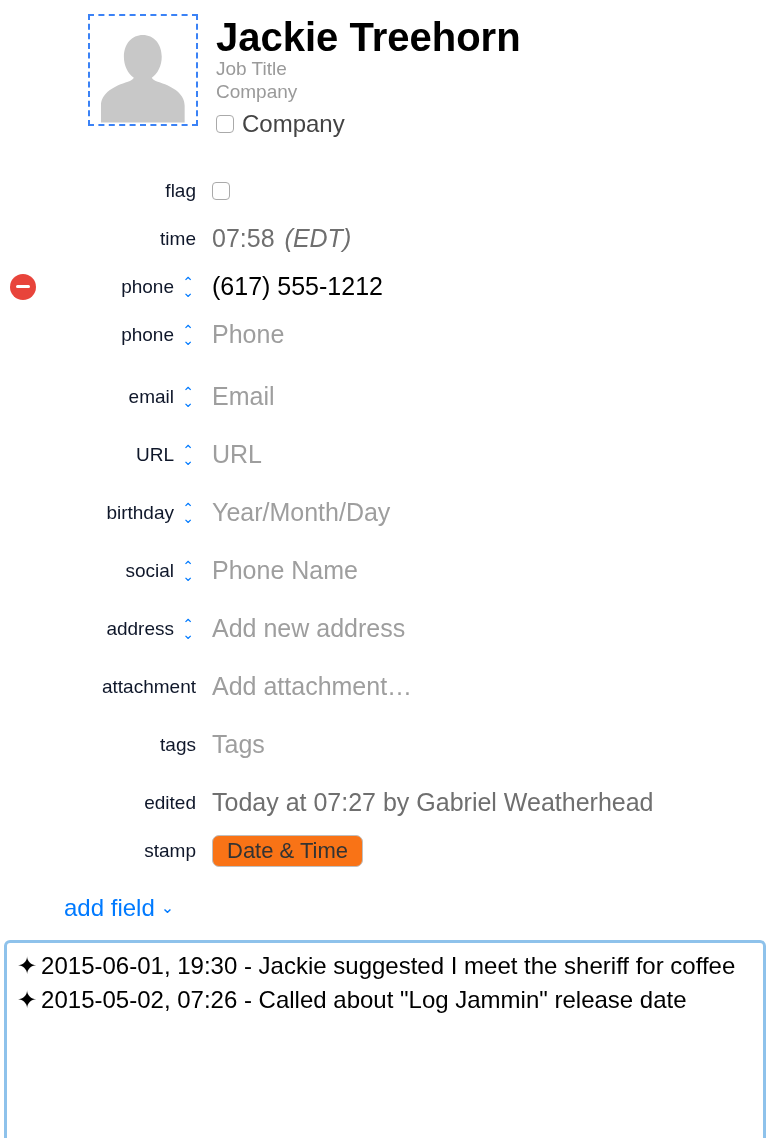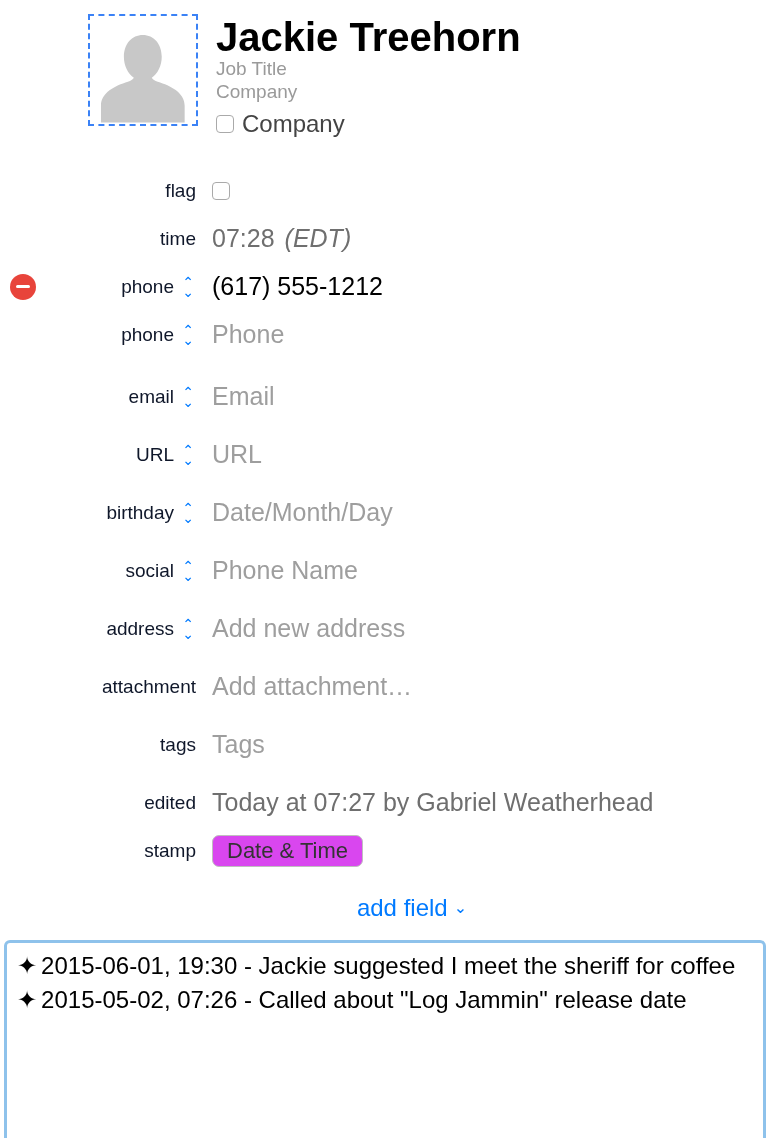--- a/index.html
+++ b/index.html
@@ -78,25 +78,25 @@
     width:26px; height:26px; border-radius:50%; background:#e8443b;
     display:flex; align-items:center; justify-content:center;
   }
   .minus::after { content:""; width:14px; height:3px; background:#fff; border-radius:2px; }
 
   .stamp-btn {
     border:1px solid #bfbfbf;
     border-radius:7px;
     padding:2px 14px;
     font-size:22px;
-    background:#d946ef;
+    background:#f97316;
     color:#333;
   }
 
-  .addfield-row { margin: 22px 0 18px 54px; text-align: center; }
+  .addfield-row { margin: 22px 0 18px 54px; }
   .addfield {
     color:#007aff; font-size:24px;
     display:inline-flex; align-items:center; gap:6px;
   }
   .caret-down { font-size:16px; }
 
   .notes {
     margin: 6px 4px 0 4px;
     border:3px solid #8ec2eb;
     border-radius:6px;
@@ -141,21 +141,21 @@
       <div class="right">
         <div class="chk"></div>
       </div>
     </div>
 
     <div class="row">
       <div class="left">
         <span class="label">time</span>
       </div>
       <div class="right">
-        <span class="value dim">07:28</span>
+        <span class="value dim">07:58</span>
         <span class="tz">(EDT)</span>
       </div>
     </div>
 
     <div class="row" style="position:relative; margin-left:50px;">
       <div class="left" style="width:142px;">
         <div class="minus"></div>
         <span class="label">phone</span>
         <span class="sort-icon">
             <span>⌃</span>
@@ -214,21 +214,21 @@
 
     <div class="row">
       <div class="left">
         <span class="label">birthday</span>
         <span class="sort-icon">
             <span>⌃</span>
             <span>⌄</span>
           </span>
       </div>
       <div class="right">
-        <span class="value ph">Date/Month/Day</span>
+        <span class="value ph">Year/Month/Day</span>
       </div>
     </div>
 
     <div style="height:10px"></div>
 
     <div class="row">
       <div class="left">
         <span class="label">social</span>
         <span class="sort-icon">
             <span>⌃</span>

